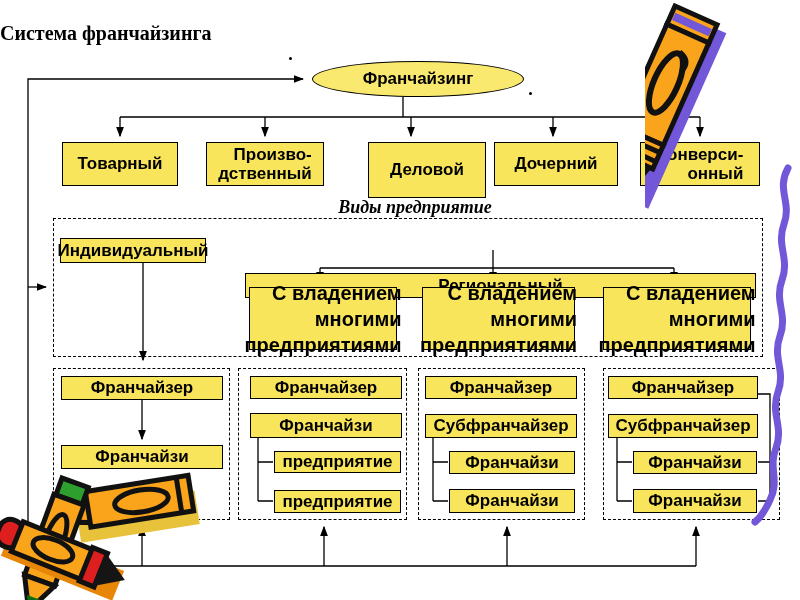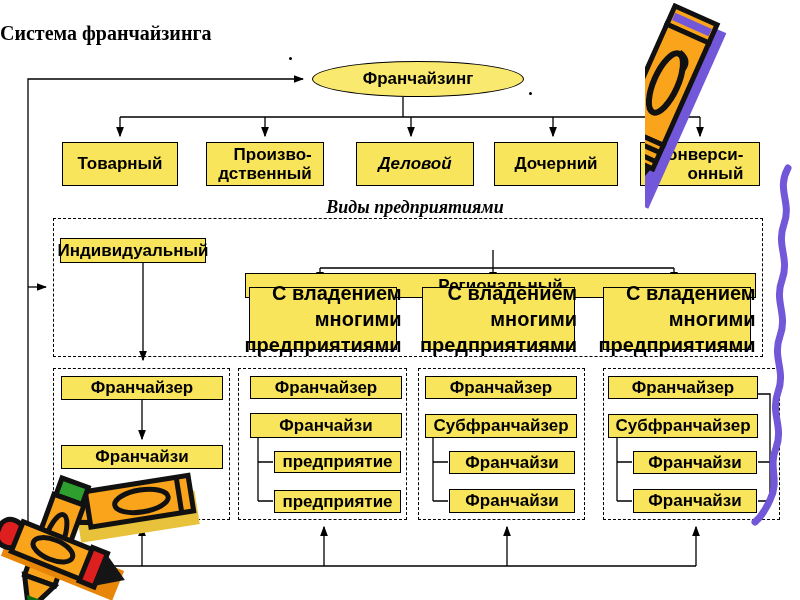--- a/index.html
+++ b/index.html
@@ -64,30 +64,30 @@
       <path d="M758,394 H770 V501 M770,462 H758 M770,501 H758"></path>
 
       <path d="M142,566 V527" marker-end="url(#arr)"></path>
       <path d="M324,566 V527" marker-end="url(#arr)"></path>
       <path d="M507,566 V527" marker-end="url(#arr)"></path>
       <path d="M696,566 V527" marker-end="url(#arr)"></path>
     </g>
   </svg>
 
   <div class="abs" id="title">Система франчайзинга</div>
-  <div class="abs" id="section-label">Виды предприятиями</div>
+  <div class="abs" id="section-label">Виды предприятие</div>
 
   <div class="abs node" id="root-ellipse">Франчайзинг</div>
   <div class="abs dot" style="left:289px;top:57px;"></div>
   <div class="abs dot" style="left:529px;top:92px;"></div>
 
   <div class="abs node" style="left:62px;top:142px;width:116px;height:44px;">Товарный</div>
   <div class="abs node" style="left:206px;top:142px;width:118px;height:44px;">Произво-
 дственный</div>
-  <div class="abs node" style="left:356px;top:142px;width:118px;height:44px;font-style:italic;">Деловой</div>
+  <div class="abs node" style="left:368px;top:142px;width:118px;height:56px;">Деловой</div>
   <div class="abs node" style="left:494px;top:142px;width:124px;height:44px;">Дочерний</div>
   <div class="abs node" style="left:640px;top:142px;width:120px;height:44px;">Конверси-
 онный</div>
 
   <div class="abs dashed" id="kinds-frame"></div>
   <div class="abs node" style="left:60px;top:238px;width:146px;height:25px;">Индивидуальный</div>
   <div class="abs node" style="left:245px;top:225px;width:511px;height:25px;margin-top:48px;">Региональный</div>
   <div class="abs node small" style="left:249px;top:287px;width:148px;height:63px;">С владением
 многими
 предприятиями</div>

